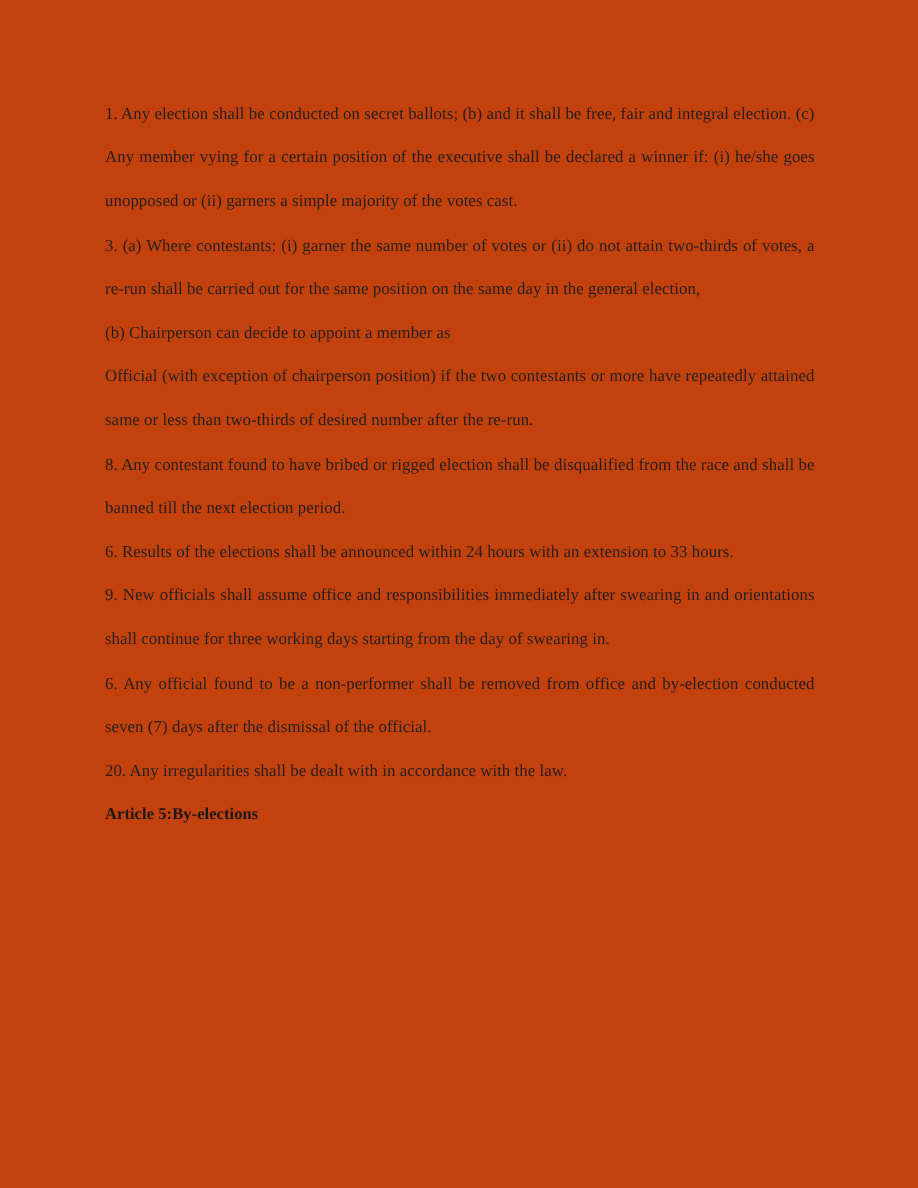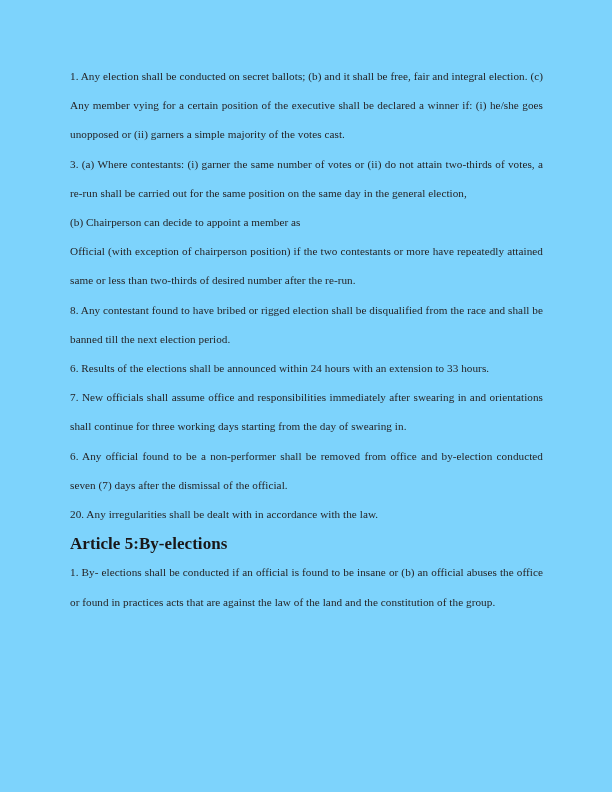--- a/index.html
+++ b/index.html
@@ -5,21 +5,21 @@
 <style>
   html, body {
     margin: 0;
     padding: 0;
     background: #ffffff;
   }
   .page {
     position: relative;
     width: 612px;
     height: 792px;
-    background: #7dd3fc;
+    background: #c2410c;
     overflow: hidden;
     box-sizing: border-box;
   }
   .content {
     position: absolute;
     left: 70px;
     top: 62px;
     width: 473px;
   }
   .para {
@@ -36,21 +36,21 @@
   }
   
   .para { text-align-last: left; }
 
   .para.short {
     text-align: center;
   }
 
   .heading {
     font-family: "Liberation Serif", "DejaVu Serif", serif;
-    font-size: 17px;
+    font-size: 11px;
     font-weight: bold;
     color: #1a1718;
     line-height: 29.2px;
     margin: 0;
     padding: 0;
     text-align: left;
     letter-spacing: 0.05px;
   }
 </style>
 </head>
@@ -65,24 +65,23 @@
 
     <p class="para short">(b) Chairperson can decide to appoint a member as</p>
 
     <p class="para">Official (with exception of chairperson position) if the two contestants or more have repeatedly attained same or less than two-thirds of desired number after the re-run.</p>
 
     <p class="para">8. Any contestant found to have bribed or rigged election shall be disqualified from the race and shall be banned till the next election period.</p>
 
     <p class="para short">6. Results of the elections shall be announced within 24 hours with an extension to 33 hours.</p>
 
 
-    <p class="para">7. New officials shall assume office and responsibilities immediately after swearing in and orientations shall continue for three working days starting from the day of swearing in.</p>
+    <p class="para">9. New officials shall assume office and responsibilities immediately after swearing in and orientations shall continue for three working days starting from the day of swearing in.</p>
 
     <p class="para">6. Any official found to be a non-performer shall be removed from office and by-election conducted seven (7) days after the dismissal of the official.</p>
 
     <p class="para short">20. Any irregularities shall be dealt with in accordance with the law.</p>
 
     <h2 class="heading">Article 5:By-elections</h2>
 
-    <p class="para">1. By- elections shall be conducted if an official is found to be insane or (b) an official abuses the office or found in practices acts that are against the law of the land and the constitution of the group.</p>
 
   </div>
 </div>
 
 </body></html>

